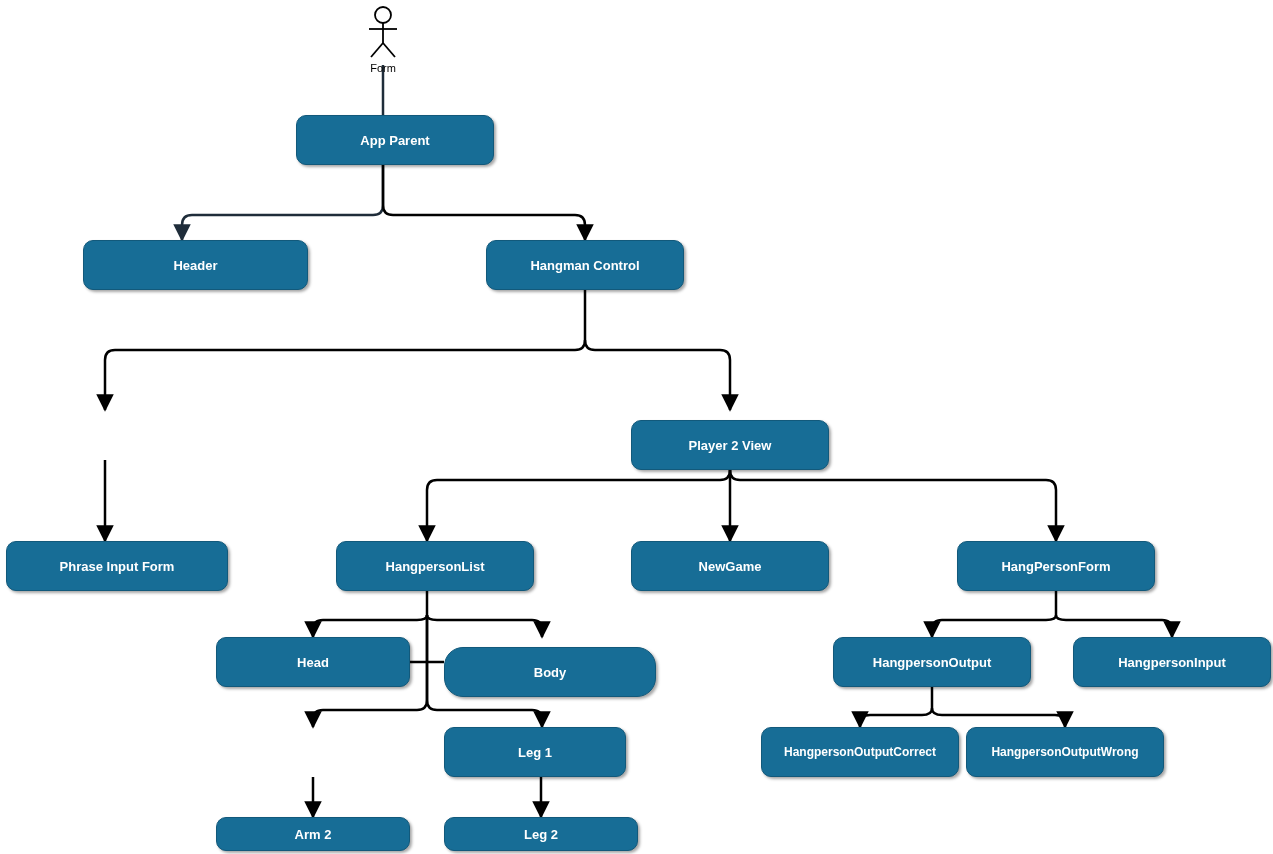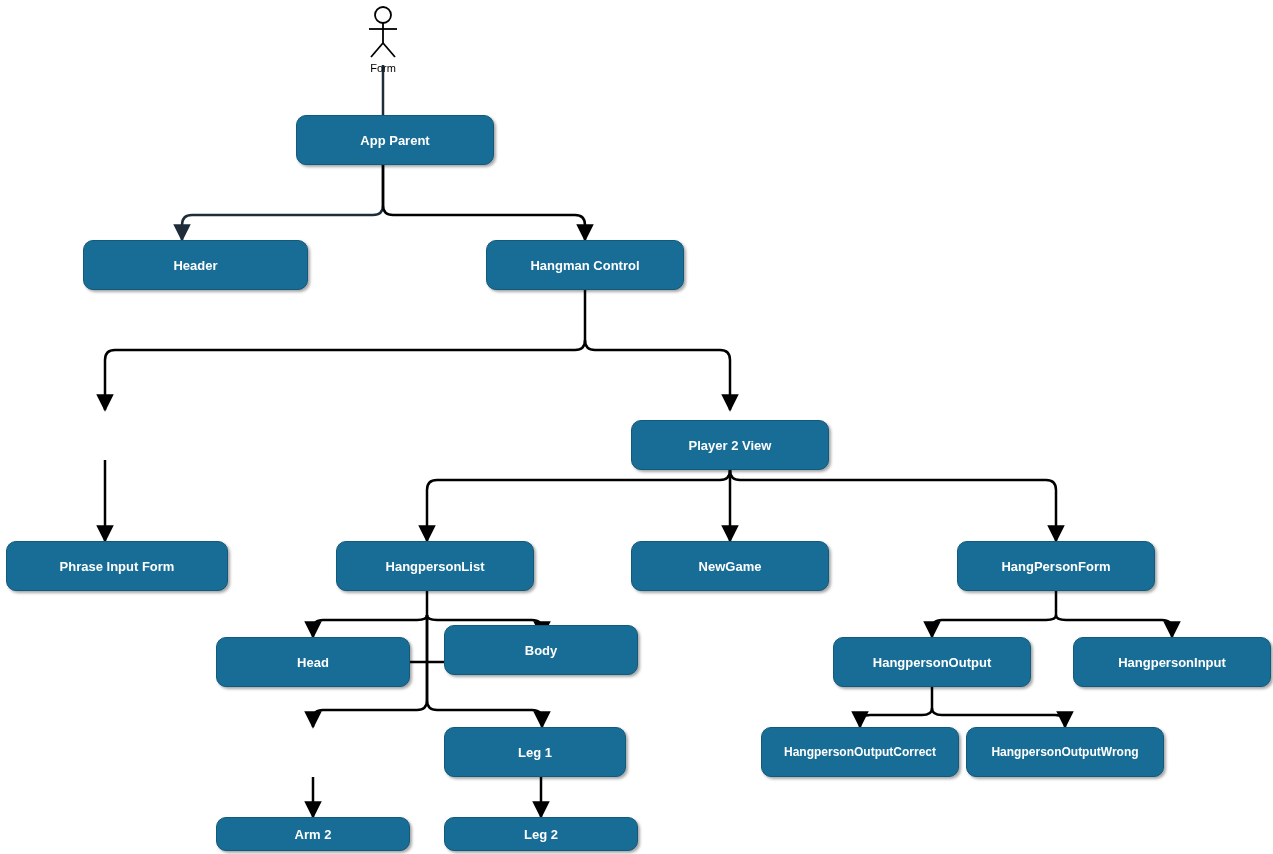--- a/index.html
+++ b/index.html
@@ -151,21 +151,21 @@
   </div>
 
   <div class="node" style="left:957px; top:541px; width:198px; height:50px;">
     <span>HangPersonForm</span>
   </div>
 
   <div class="node" style="left:216px; top:637px; width:194px; height:50px;">
     <span>Head</span>
   </div>
 
-  <div class="node" style="left:444px; top:625px; width:194px; height:50px;">
+  <div class="node" style="left:444px; top:647px; width:212px; height:50px;border-radius:19px;">
     <span>Body</span>
   </div>
 
 
   <div class="node" style="left:444px; top:727px; width:182px; height:50px;">
     <span>Leg 1</span>
   </div>
 
   <div class="node" style="left:216px; top:817px; width:194px; height:34px;">
     <span>Arm 2</span>

